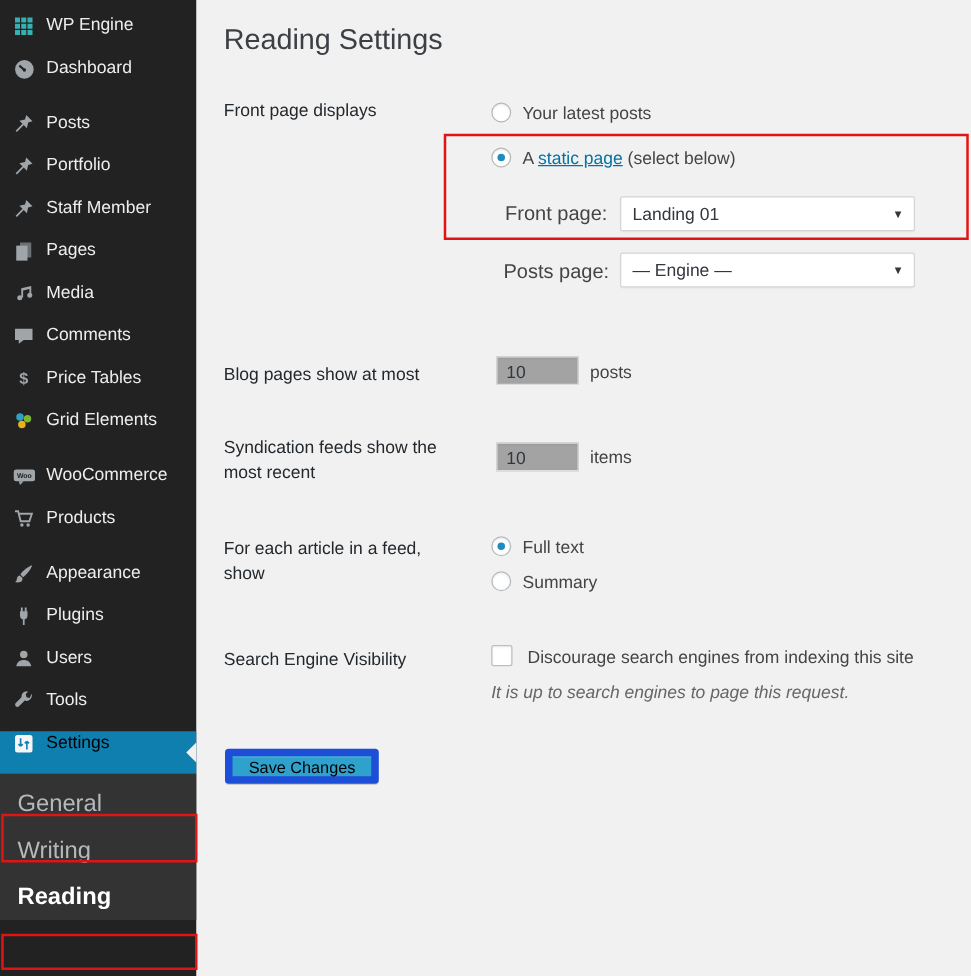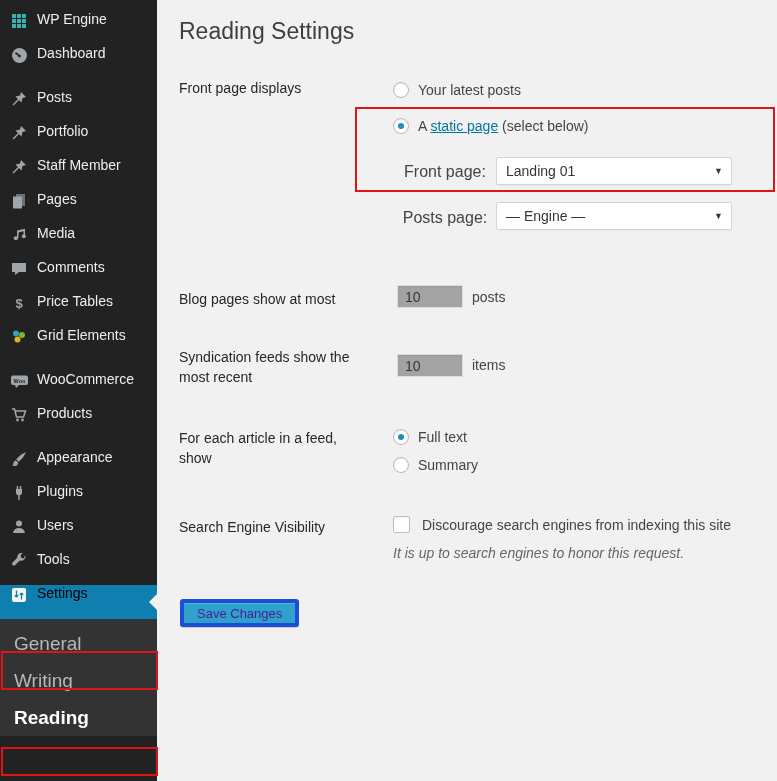--- a/index.html
+++ b/index.html
@@ -28,21 +28,21 @@
   .radio.checked::after{content:"";position:absolute;left:4px;top:4px;width:6px;height:6px;border-radius:50%;background:#1e8cbe}
   a.inline-link{color:#0074a2;text-decoration:underline;cursor:pointer}
   .select-label{position:absolute;left:400px;width:90px;text-align:center;font-size:16px;color:#444}
   .select{position:absolute;left:496px;width:236px;height:28px;background:#fff;border:1px solid #d4d4d4;border-radius:2px;font-size:14px;color:#32373c;line-height:26px;padding:0 22px 0 9px;cursor:pointer;box-shadow:0 1px 0 rgba(0,0,0,.03)}
   .select .caret{position:absolute;right:8px;top:0;line-height:27px;font-size:9px;color:#32373c}
   .num-input{position:absolute;left:397px;width:66px;height:23px;border:1px solid #ddd;background:#a3a3a3;font-size:14px;color:#32373c;padding:0 7px;font-family:"Liberation Sans",sans-serif;box-shadow:inset 0 1px 2px rgba(0,0,0,.06)}
   .unit{position:absolute;left:472px;font-size:14px;color:#444}
   .check-row{position:absolute;left:393px;display:flex;align-items:flex-end;gap:12px}
   .checkbox{width:17px;height:17px;background:#fff;border:1px solid #b9bfc4;border-radius:2px;flex:0 0 17px;cursor:pointer;box-shadow:inset 0 1px 2px rgba(0,0,0,.06)}
   .note{position:absolute;left:393px;font-size:14px;font-style:italic;color:#666}
-  .save-btn{position:absolute;left:180px;top:599px;height:28px;padding:0 13px;background:#2ea2cc;border:4px solid #1d4ed8;border-radius:3px;color:#4c1d95;font-size:13px;font-family:"Liberation Sans",sans-serif;cursor:pointer;box-shadow:inset 0 1px 0 rgba(120,200,230,.5),0 1px 0 rgba(0,0,0,.15)}
+  .save-btn{position:absolute;left:180px;top:599px;height:28px;padding:0 13px;background:#2ea2cc;border:6px solid #1d4ed8;border-radius:3px;color:#000000;font-size:13px;font-family:"Liberation Sans",sans-serif;cursor:pointer;box-shadow:inset 0 1px 0 rgba(120,200,230,.5),0 1px 0 rgba(0,0,0,.15)}
 
   
   .red-box{position:absolute;border:2px solid #e01414;pointer-events:none;z-index:20}
   #box-static{left:355px;top:107px;width:420px;height:85px}
   #box-settings{left:1px;top:651px;width:157px;height:39px}
   #box-reading{left:1px;top:747px;width:157px;height:29px}
 </style>
 </head>
 <body>
 
@@ -263,19 +263,19 @@
 <div class="radio-row" style="top:457px">
   <span class="radio"></span>
   <span class="ctrl-text">Summary</span>
 </div>
 
 <div class="row-label" style="top:517px">Search Engine Visibility</div>
 <div class="check-row" style="top:516px">
   <span class="checkbox"></span>
   <span class="ctrl-text">Discourage search engines from indexing this site</span>
 </div>
-<div class="note" style="top:545px">It is up to search engines to honor this request.</div>
+<div class="note" style="top:545px">It is up to search engines to page this request.</div>
 
 <button class="save-btn">Save Changes</button>
 
 <div class="red-box" id="box-static"></div>
 <div class="red-box" id="box-settings"></div>
 <div class="red-box" id="box-reading"></div>
 
 </body></html>

